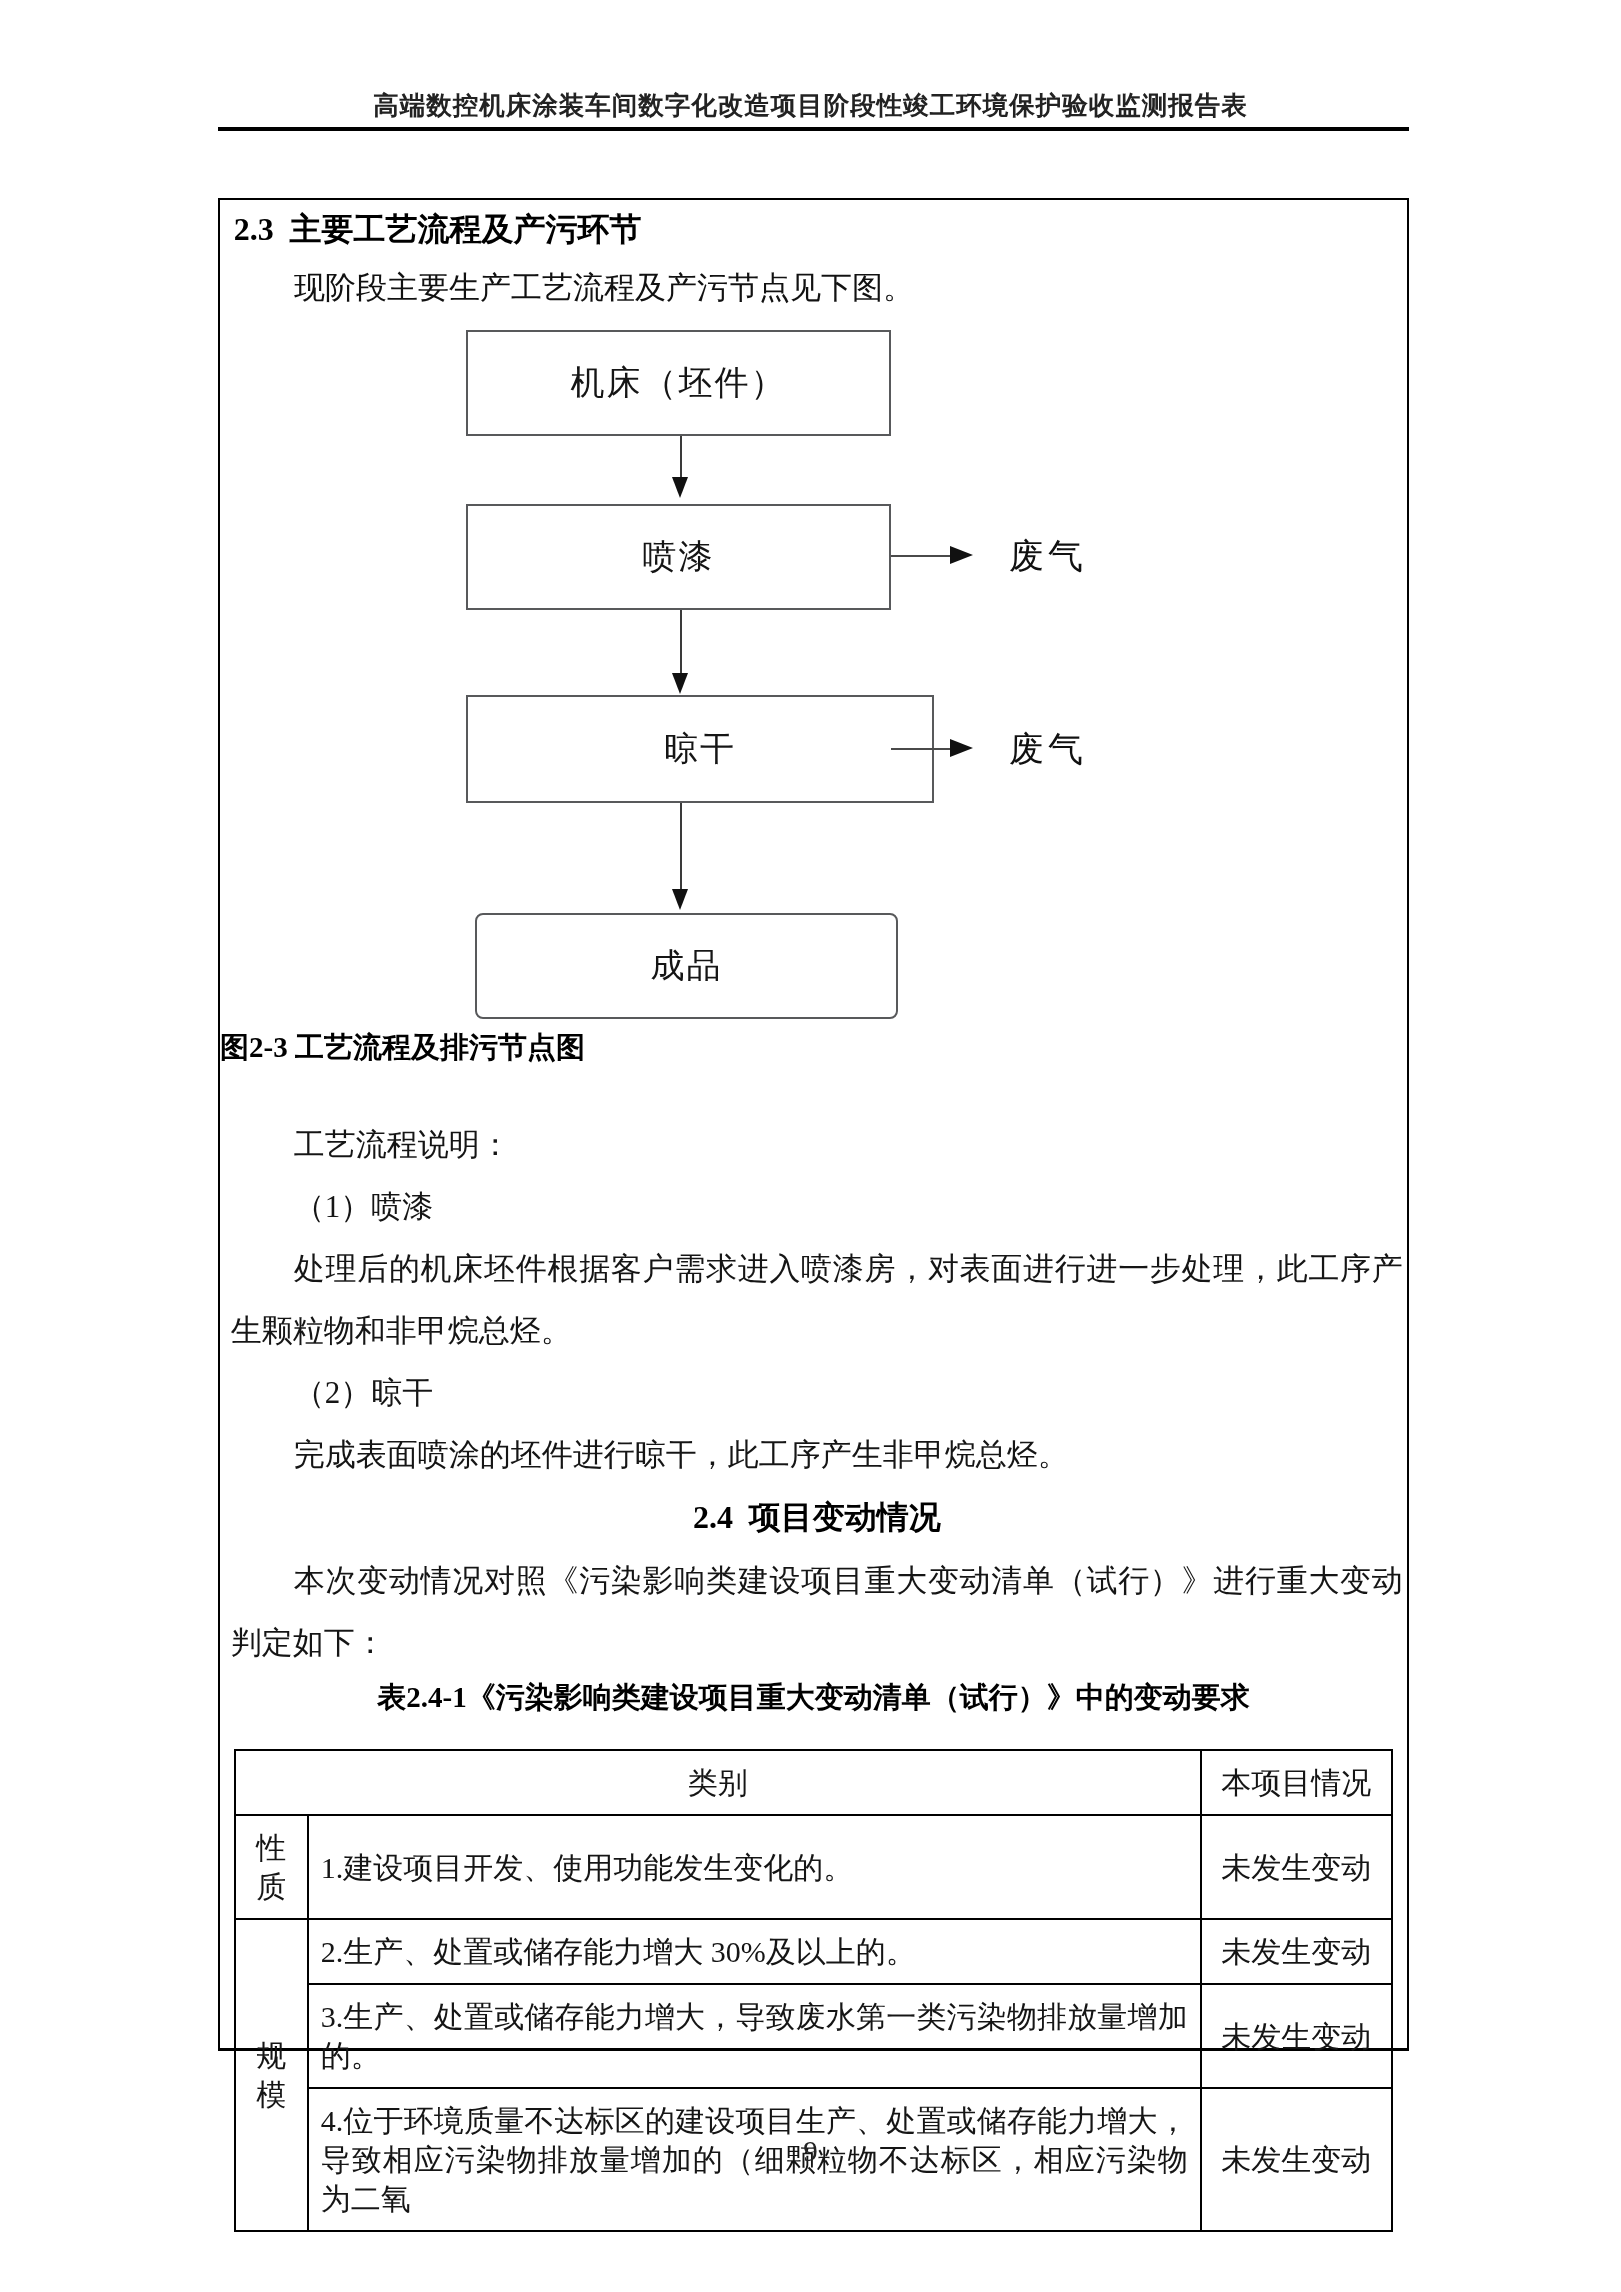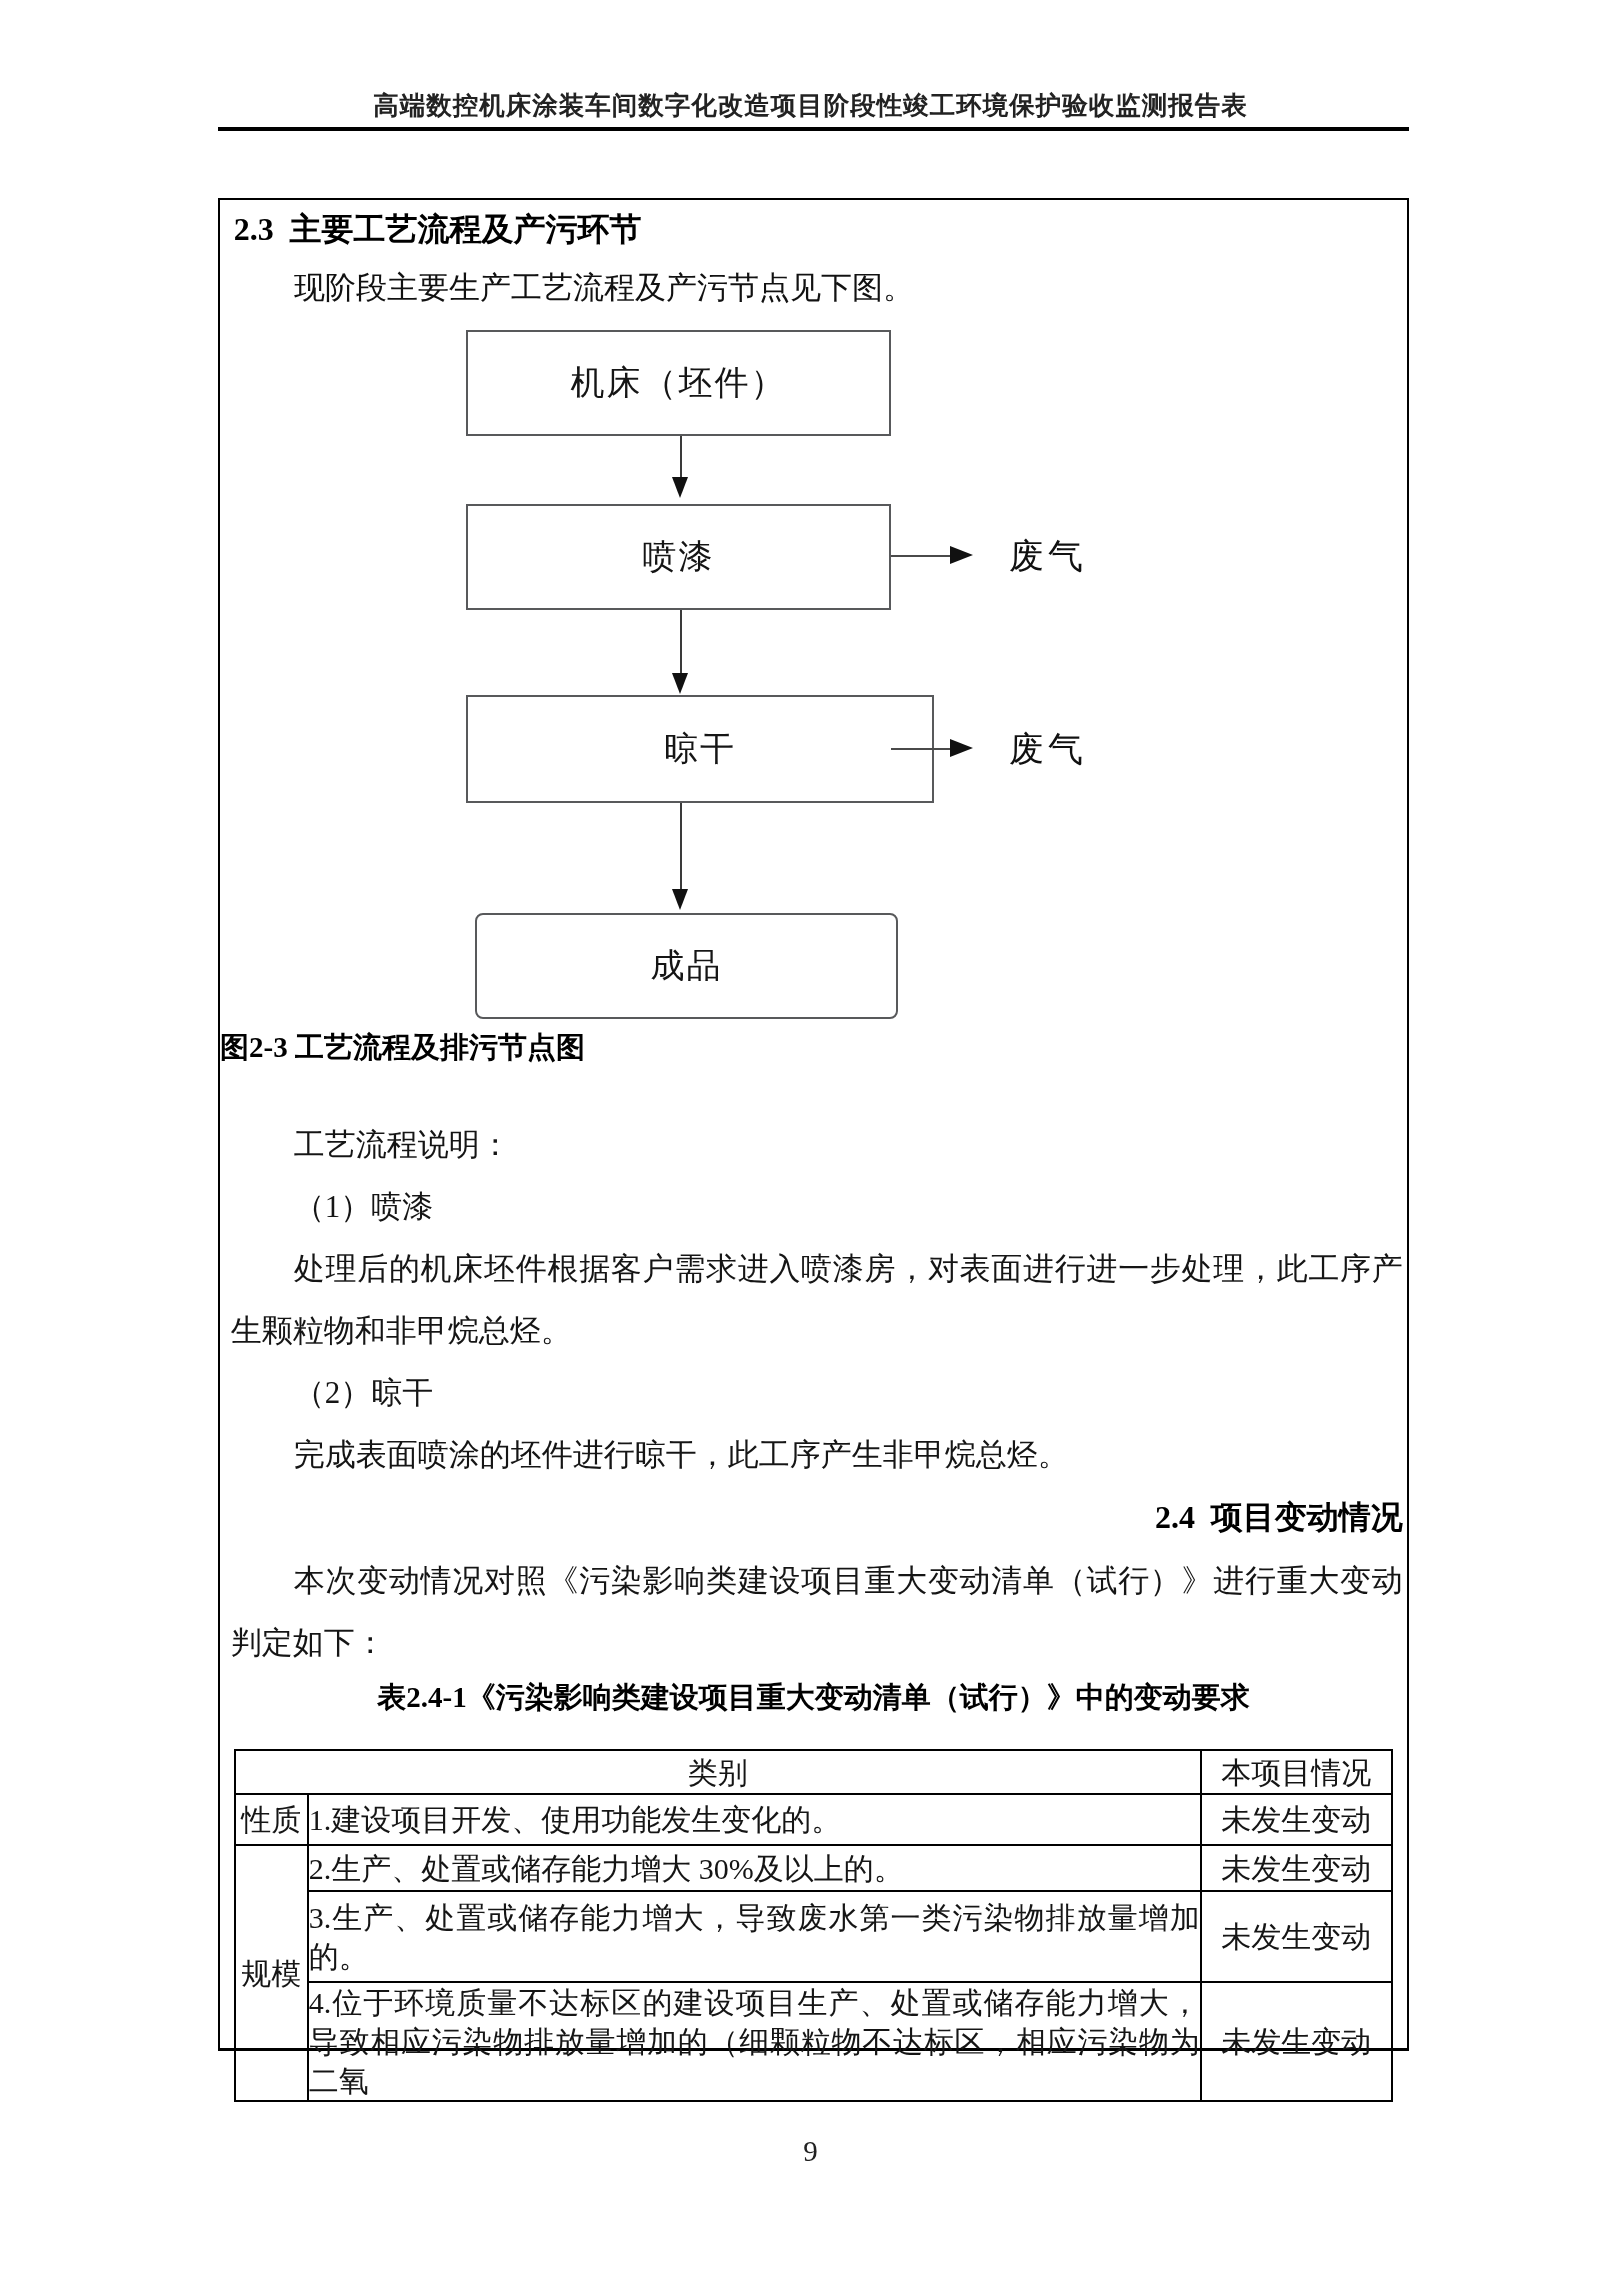--- a/index.html
+++ b/index.html
@@ -54,34 +54,34 @@
     position:absolute;top:828px;left:0;width:100%;text-align:left;
     font-size:29px;font-weight:bold;color:#000;
   }
   
   .text-block{
     position:absolute;top:914px;left:10.8px;width:1172px;
     font-size:31px;line-height:62px;text-align:justify;color:#151515;
   }
   .text-block p{margin:0;}
   .indent1{text-indent:63px;}
-  .h24{font-size:32px;font-weight:bold;color:#000;text-align:right;}
+  .h24{font-size:32px;font-weight:bold;color:#000;text-align:center;}
   
   .tbl-caption{
     position:absolute;top:1478px;left:0;width:100%;text-align:center;
     font-size:29px;font-weight:bold;color:#000;
   }
   table.change-table{
     position:absolute;top:1549px;left:13.7px;width:1157px;
     border-collapse:collapse;table-layout:fixed;
     font-size:30px;color:#151515;
   }
   .change-table td,.change-table th{
     border:2px solid #000;font-weight:normal;overflow:hidden;
-    padding:0;vertical-align:middle;line-height:39px;
+    padding:12px;vertical-align:middle;line-height:39px;
   }
   .col-group{width:73px;text-align:center;}
   .col-status{width:191px;text-align:center;}
   .cell-item{padding:2px 9.8px 2px 7.8px;text-align:justify;}
   .cell-center{text-align:center;}
   
   .page-number{
     position:absolute;top:2135px;left:0;width:1621px;text-align:center;
     font-size:29px;color:#222;
   }

